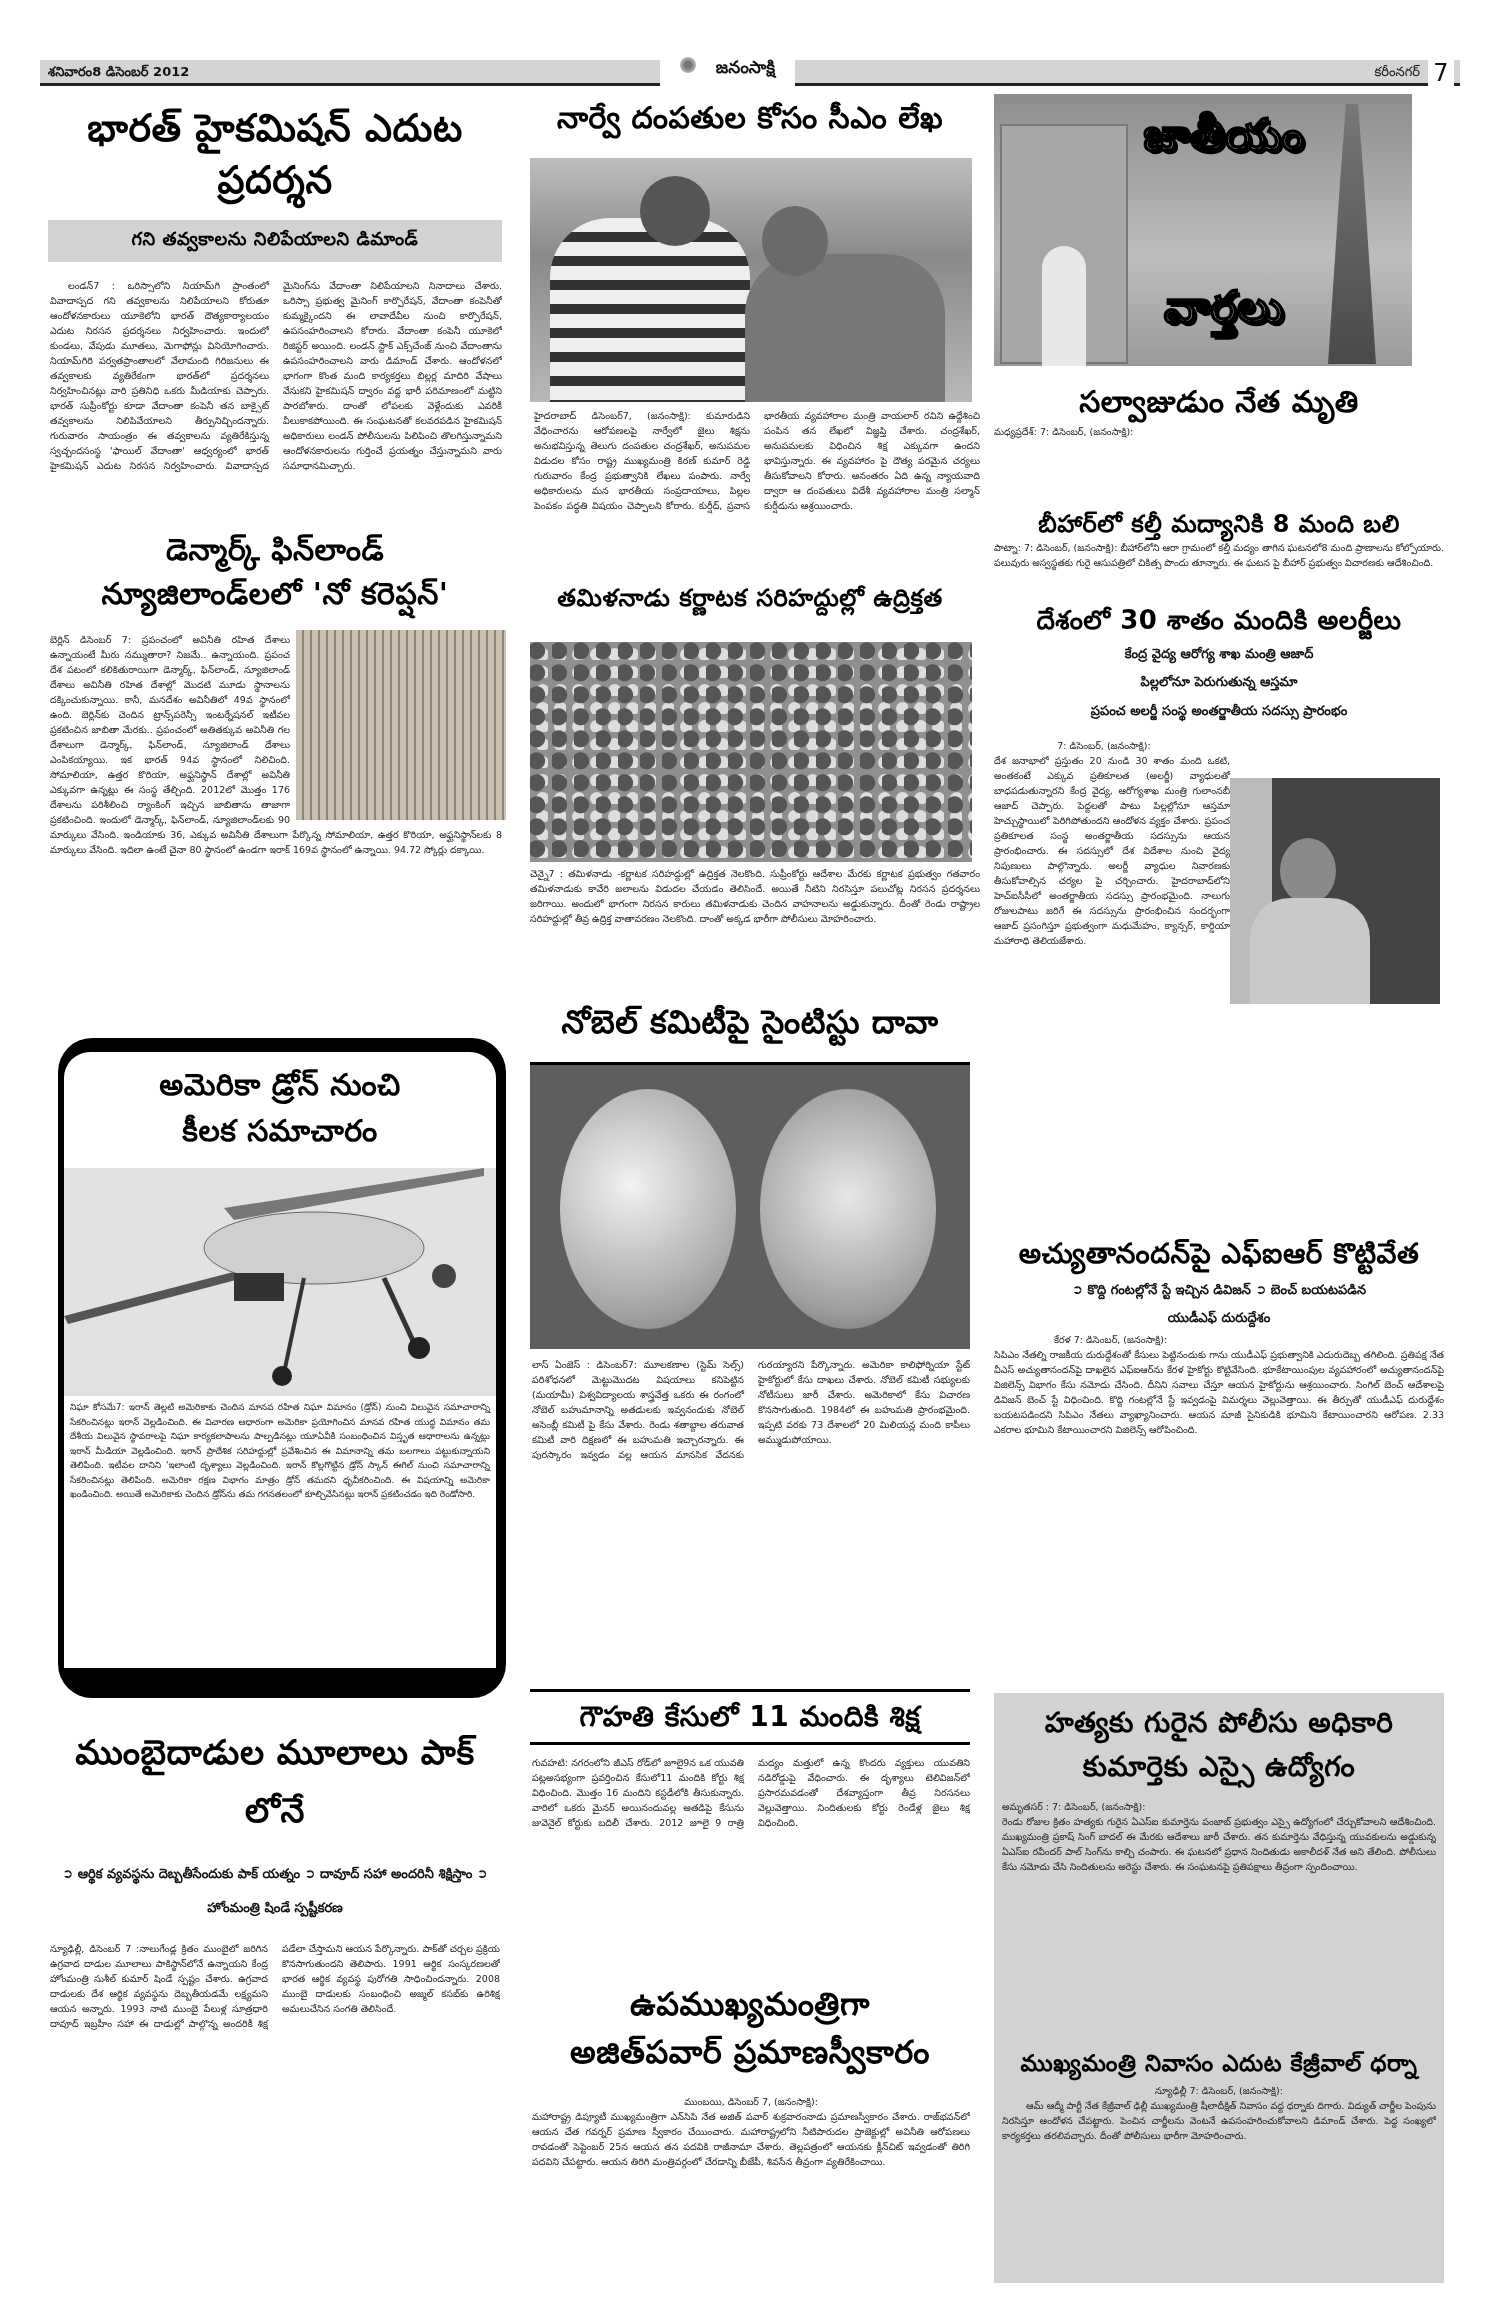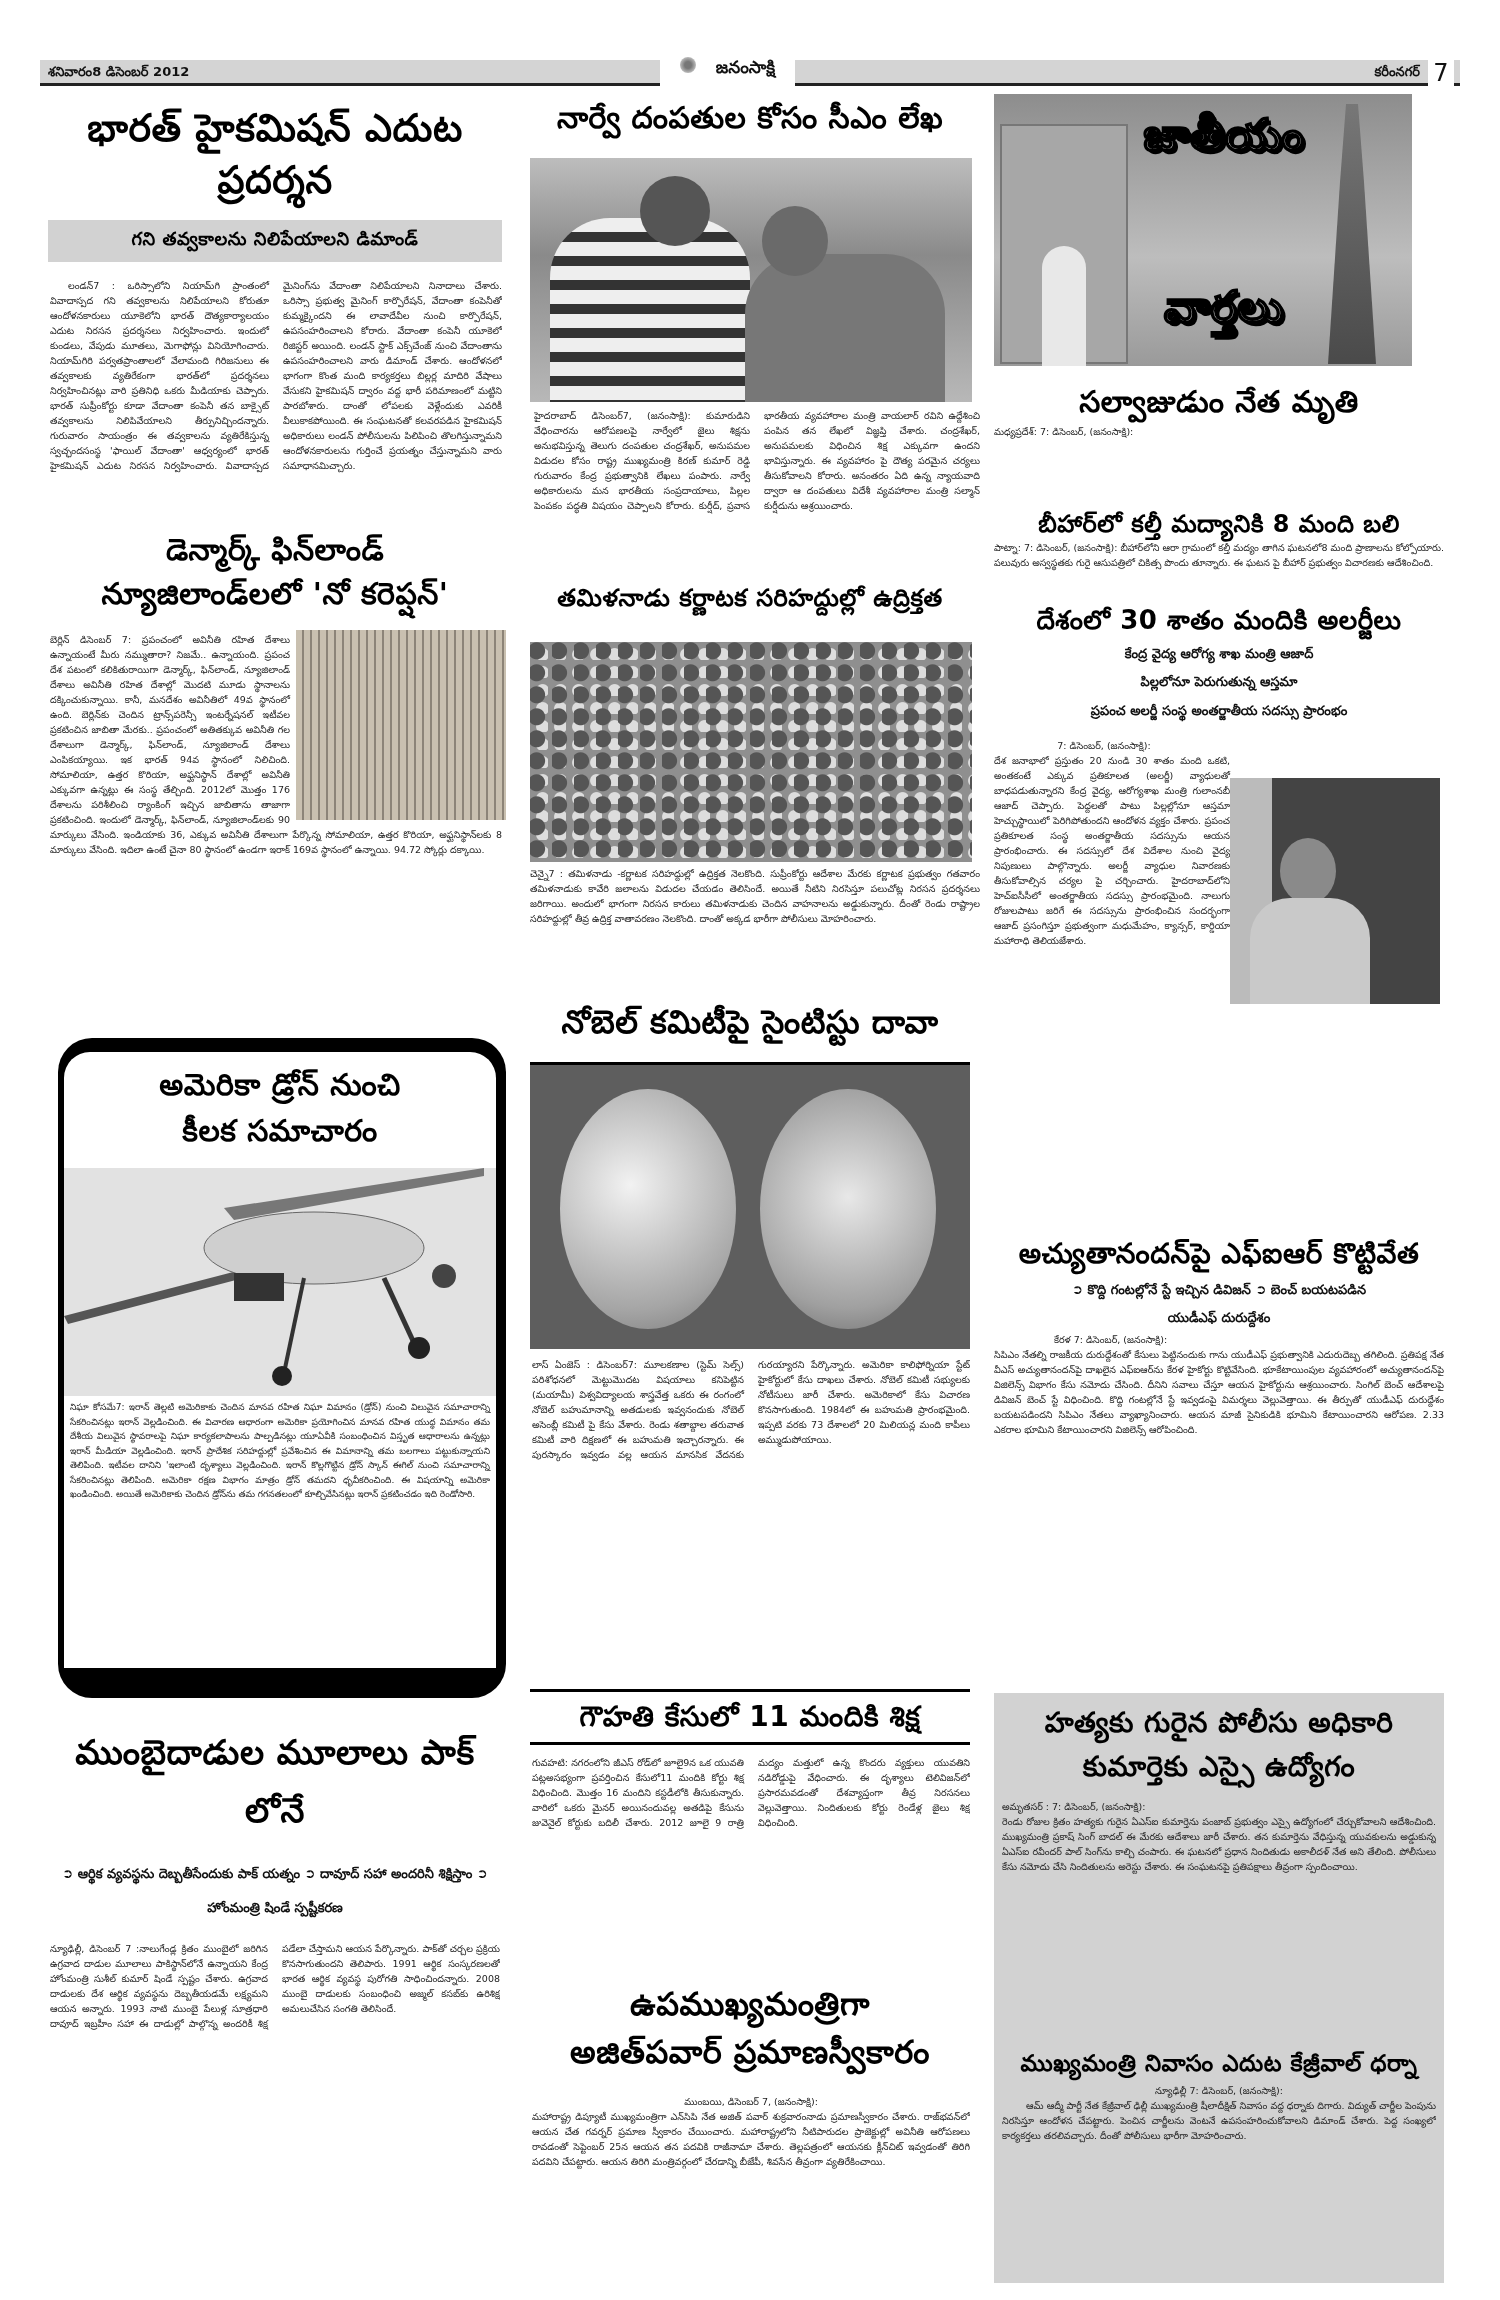--- a/index.html
+++ b/index.html
@@ -3,21 +3,21 @@
 <meta charset="utf-8">
 <style>
   *{box-sizing:border-box;margin:0;padding:0}
   html,body{width:1500px;height:2300px;background:#fff;overflow:hidden}
   body{font-family:"DejaVu Sans",sans-serif;color:#111;position:relative}
   .abs{position:absolute}
   
   #masthead{left:40px;top:60px;width:1420px;height:26px;background:#d4d4d4;border-bottom:3px solid #222}
   #mh-date{left:8px;top:4px;font-size:13px;font-weight:bold}
   #mh-logo{left:620px;top:-3px;width:135px;height:30px;background:#fff;font-size:17px;font-weight:bold;display:flex;justify-content:center;gap:20px}
-  #mh-city{right:40px;top:4px;font-size:13px;font-weight:bold}
+  #mh-city{right:40px;top:4px;font-size:13px;font-weight:normal}
   #mh-page{right:6px;top:-1px;font-size:24px;background:#fff;width:26px;height:28px;text-align:center;line-height:28px}
   .headline{font-weight:bold;text-align:center;color:#000;letter-spacing:.5px}
   .body{font-size:9.5px;line-height:15px;color:#222;text-align:justify;overflow:hidden}
   .byline{font-weight:normal}
   .col2{column-count:2;column-gap:14px}
   .photo{background:#9a9a9a;overflow:hidden}
   .gray-box{background:#d2d2d2}
   .sub{font-size:15px;font-weight:bold;text-align:center}
 </style>
 </head>

